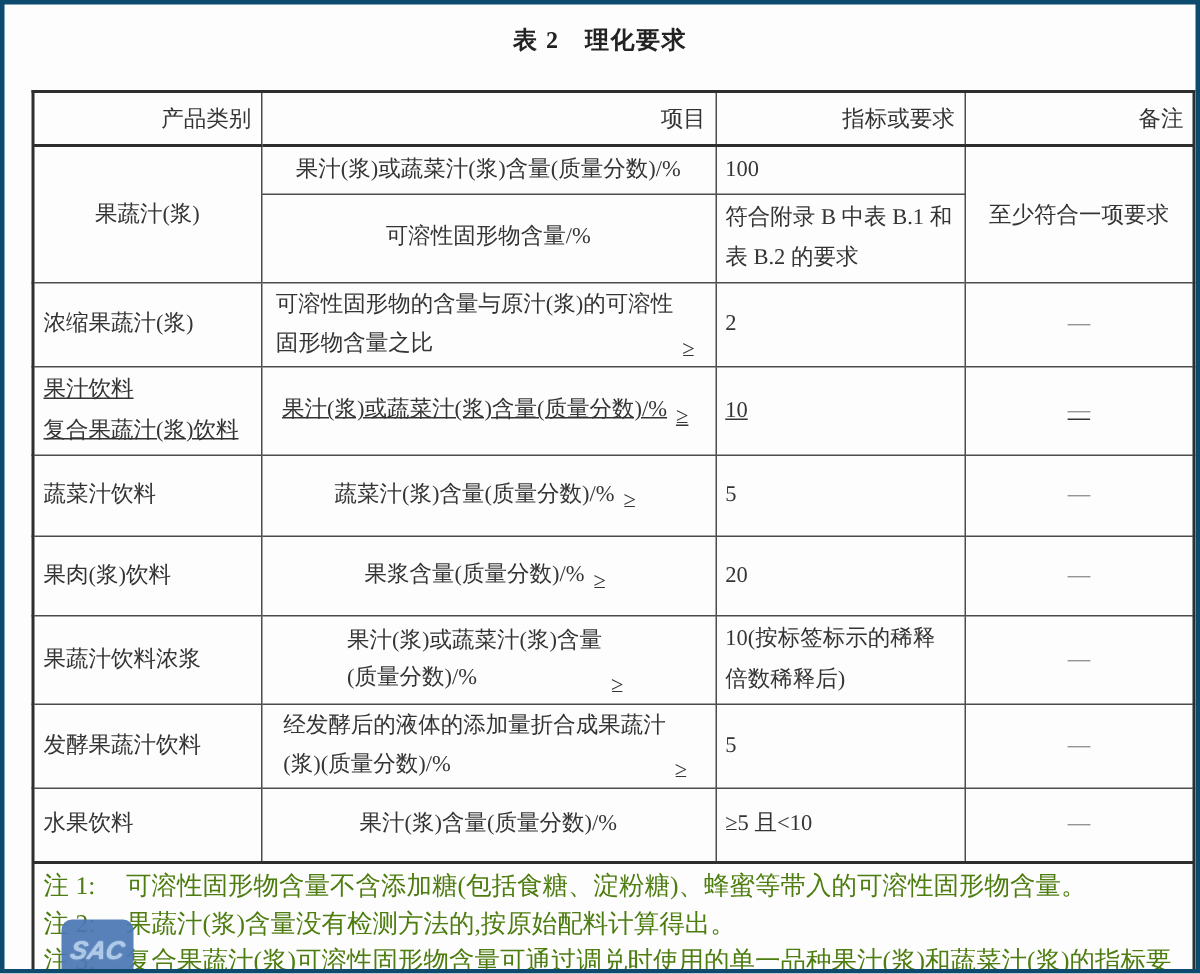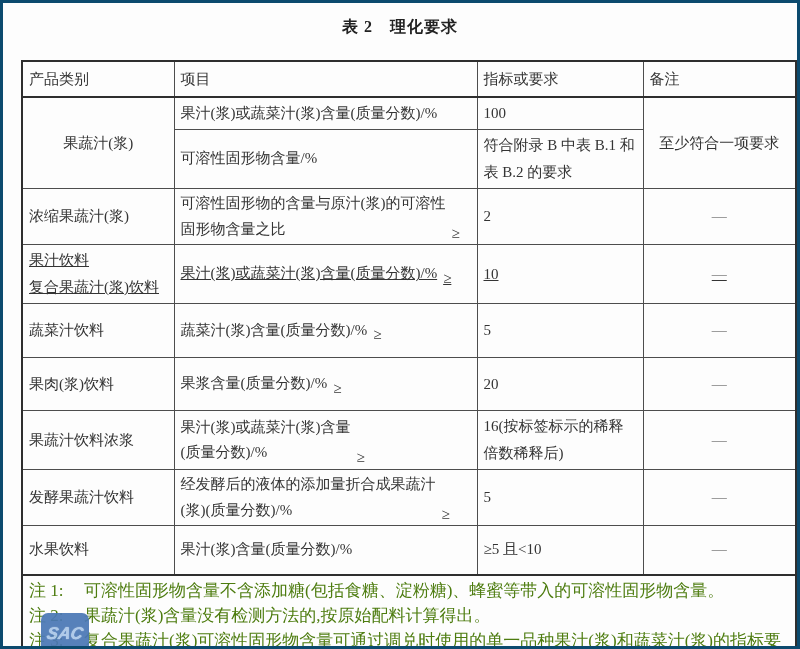--- a/index.html
+++ b/index.html
@@ -25,26 +25,26 @@
   }
   table.phys td,table.phys th{
     border:1px solid #4d4d4d;
     padding:2px 6px;
     vertical-align:middle;
     font-weight:normal;
     overflow:hidden;
   }
   
   table.phys{border:2px solid #2e2e2e;}
-  tr.hdr th{border-bottom:2px solid #2e2e2e;height:30px;text-align:left;}
+  tr.hdr th{border-bottom:2px solid #2e2e2e;height:30px;text-align:right;}
   tr.notes-row td{border-top:2px solid #2e2e2e;}
   .cat{ text-align:left;padding-left:9px;line-height:1.8; }
   .cat-center{text-align:center;}
   .item{padding-left:10px;padding-right:8px;}
-  .item-wrap{display:flex;justify-content:flex-start;align-items:flex-end;}
+  .item-wrap{display:flex;justify-content:center;align-items:flex-end;}
   .item-lines{line-height:1.7;}
   .item-lines div:empty{display:none;}
   .gte{padding-left:6px;padding-right:4px;white-space:nowrap;}
   .gte:empty{display:none;}
   .val{padding-left:10px;padding-right:8px;line-height:1.8;}
   .rem{text-align:center;}
   .dash{color:#7c7c7c;}
   td.notes{padding:8px 6px 4px 22px;vertical-align:top;}
   .note{display:flex;line-height:25px;font-size:17px;color:#4d7c0f;}
   .note-label{flex:0 0 55px;white-space:nowrap;}
@@ -178,21 +178,21 @@
       <td class="cat">果蔬汁饮料浓浆</td>
       <td class="item">
         <div class="item-wrap">
           <div class="item-lines">
             <div>果汁(浆)或蔬菜汁(浆)含量</div>
             <div>(质量分数)/%</div>
           </div>
           <span class="gte">≥</span>
         </div>
       </td>
-      <td class="val">16(按标签标示的稀释倍数稀释后)</td>
+      <td class="val">10(按标签标示的稀释倍数稀释后)</td>
       <td class="rem dash">—</td>
     </tr>
 
     <tr class="r7">
       <td class="cat">发酵果蔬汁饮料</td>
       <td class="item">
         <div class="item-wrap">
           <div class="item-lines">
             <div>经发酵后的液体的添加量折合成果蔬汁</div>
             <div>(浆)(质量分数)/%</div>

